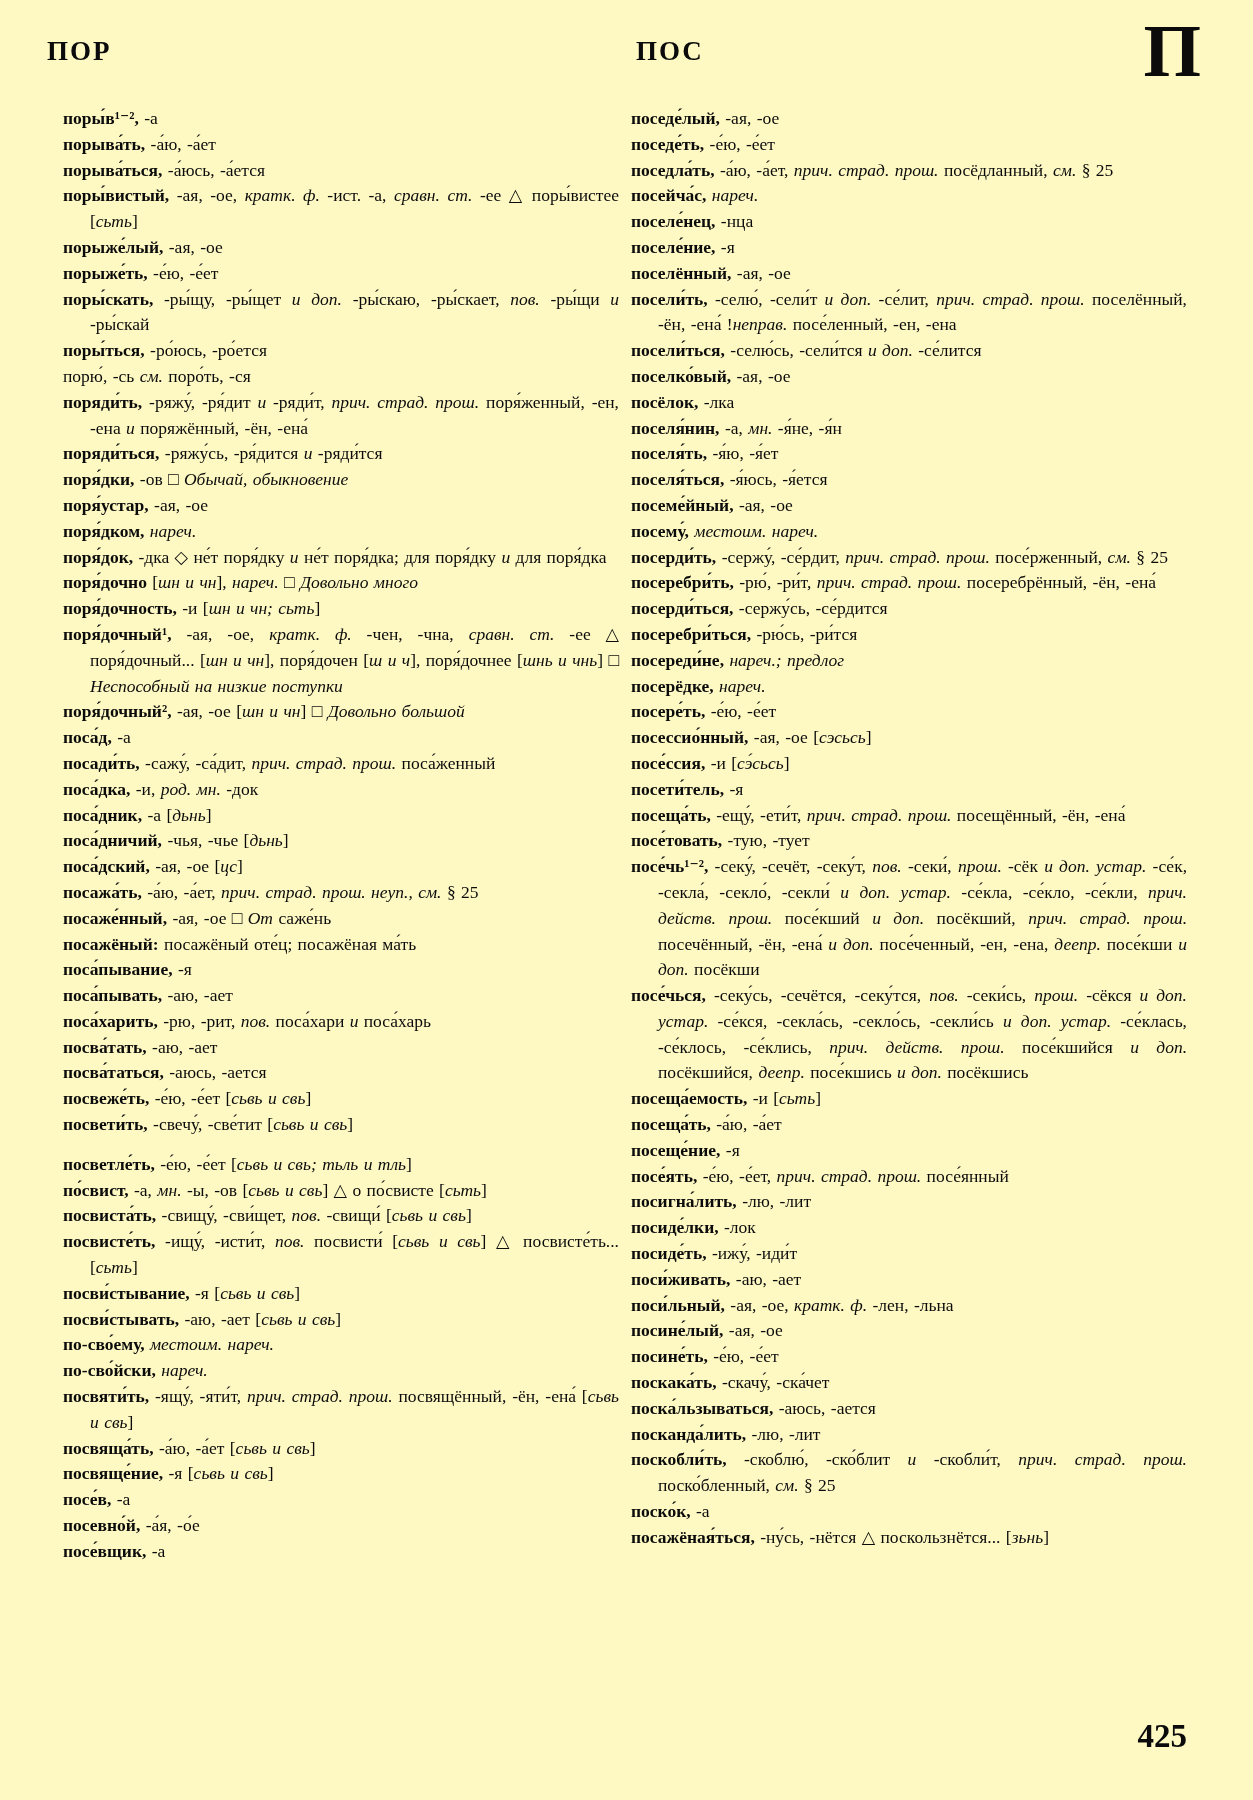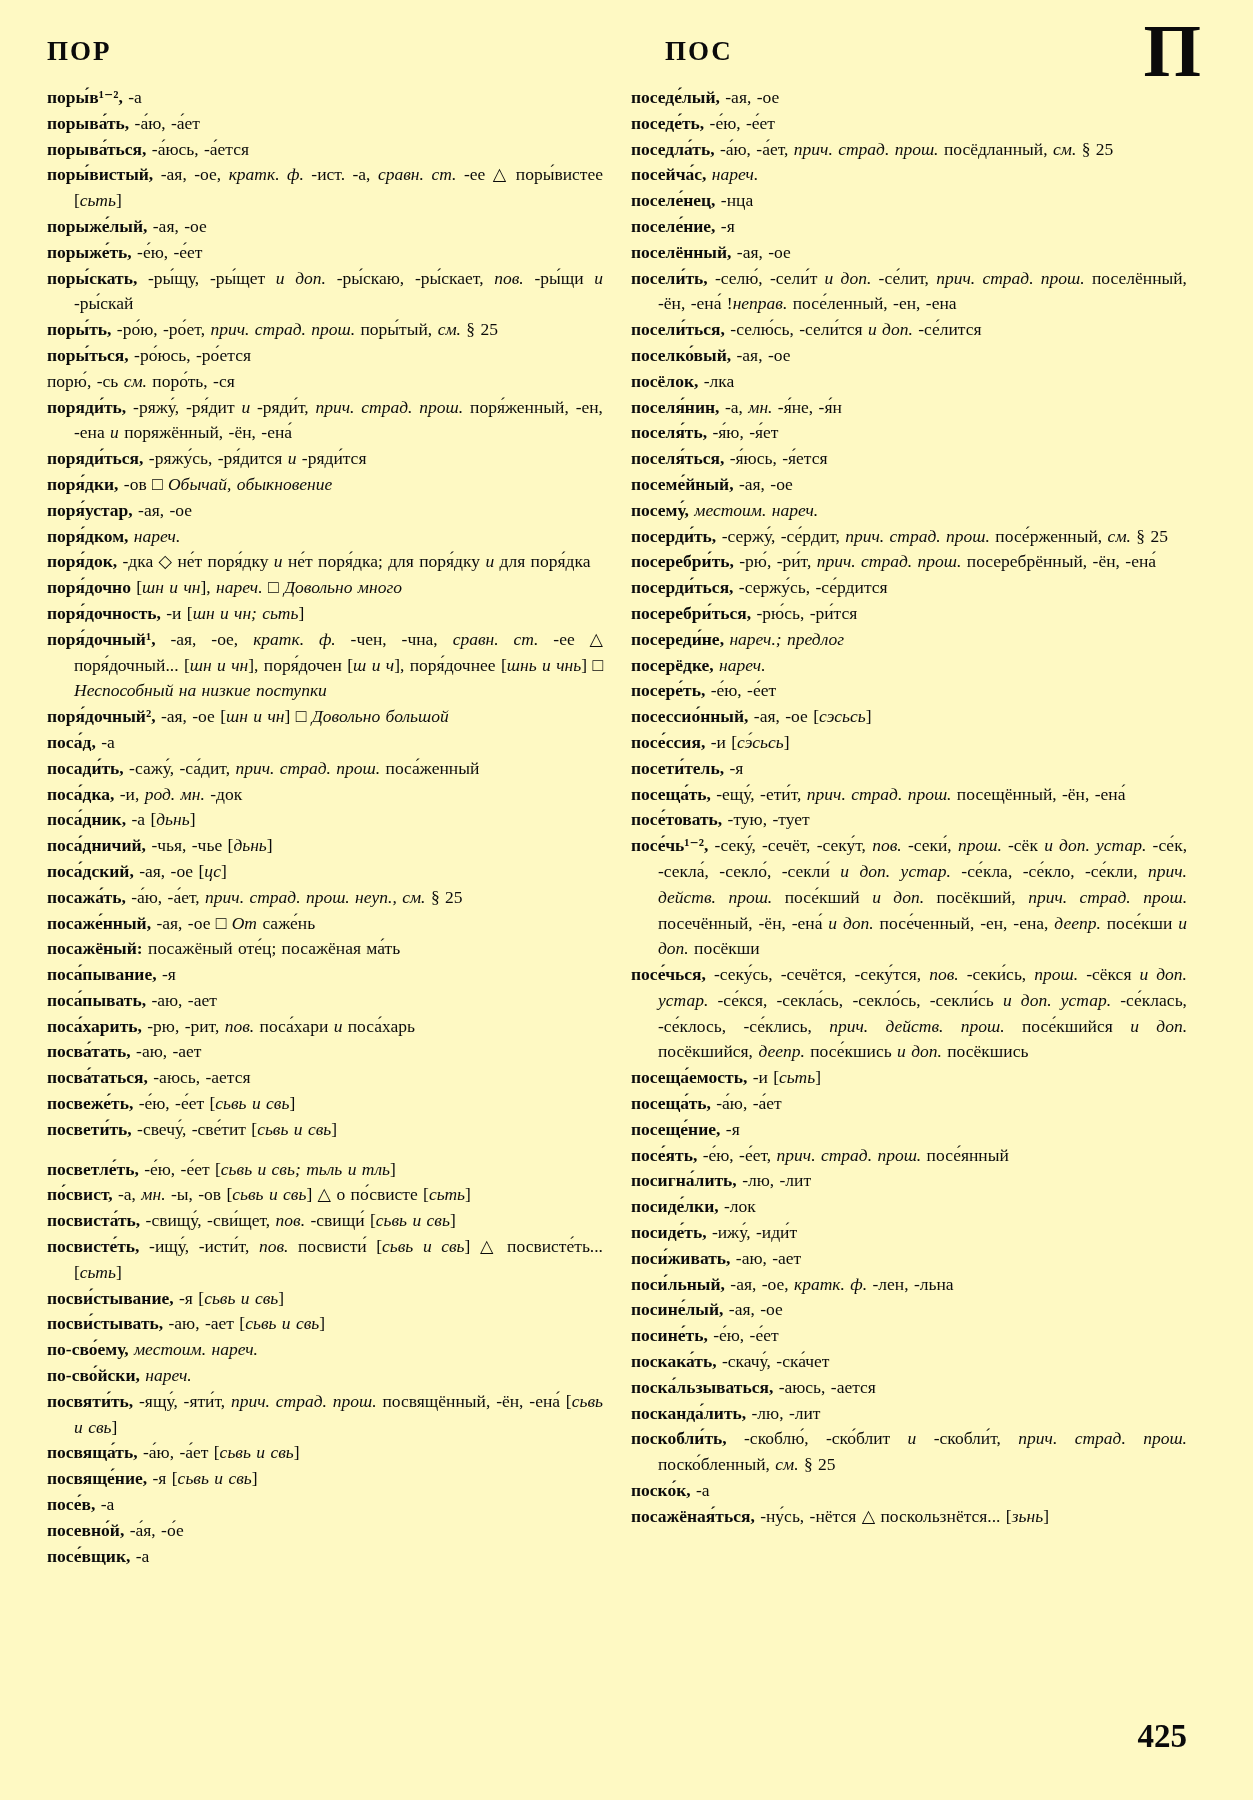--- a/index.html
+++ b/index.html
@@ -14,36 +14,36 @@
     overflow: hidden;
   }
   .running-head {
     position: absolute;
     top: 36px;
     font-weight: bold;
     font-size: 27px;
     letter-spacing: 2px;
   }
   .running-head.left-pos  { left: 47px; }
-  .running-head.right-pos { left: 665px; }
+  .running-head.right-pos { left: 636px; }
   .section-letter {
     position: absolute;
     top: 14px;
     right: 52px;
     font-weight: bold;
     font-size: 74px;
     line-height: 74px;
   }
   .columns {
     position: absolute;
     left: 47px;
-    top: 85px;
+    top: 106px;
     width: 1140px;
     display: flex;
-    gap: 28px;
+    gap: 12px;
     justify-content: flex-end;
   }
   .column { width: 556px; }
   .entry {
     margin: 0;
     font-size: 17.5px;
     line-height: 25.8px;
     text-align: justify;
     padding-left: 27px;
     text-indent: -27px;
@@ -70,21 +70,20 @@
 
   <main class="columns">
     <div class="column" id="col-left">
         <p class="entry"><b>поры́в¹⁻²,</b> -а</p>
         <p class="entry"><b>порыва́ть,</b> -а́ю, -а́ет</p>
         <p class="entry"><b>порыва́ться,</b> -а́юсь, -а́ется</p>
         <p class="entry"><b>поры́вистый,</b> -ая, -ое, <i>кратк. ф.</i> -ист. -а, <i>сравн. ст.</i> -ее △ поры́вистее [<i>сьть</i>]</p>
         <p class="entry"><b>порыже́лый,</b> -ая, -ое</p>
         <p class="entry"><b>порыже́ть,</b> -е́ю, -е́ет</p>
         <p class="entry"><b>поры́скать,</b> -ры́щу, -ры́щет <i>и доп.</i> -ры́скаю, -ры́скает, <i>пов.</i> -ры́щи <i>и</i> -ры́скай</p>
-        <p class="entry"><b>поры́ть,</b> -ро́ю, -ро́ет, <i>прич. страд. прош.</i> поры́тый, <i>см.</i> § 25</p>
         <p class="entry"><b>поры́ться,</b> -ро́юсь, -ро́ется</p>
         <p class="entry">порю́, -сь <i>см.</i> поро́ть, -ся</p>
         <p class="entry"><b>поряди́ть,</b> -ряжу́, -ря́дит <i>и</i> -ряди́т, <i>прич. страд. прош.</i> поря́женный, -ен, -ена <i>и</i> поряжённый, -ён, -ена́</p>
         <p class="entry"><b>поряди́ться,</b> -ряжу́сь, -ря́дится <i>и</i> -ряди́тся</p>
         <p class="entry"><b>поря́дки,</b> -ов □ <i>Обычай, обыкновение</i></p>
         <p class="entry"><b>поря́устар,</b> -ая, -ое</p>
         <p class="entry"><b>поря́дком,</b> <i>нареч.</i></p>
         <p class="entry"><b>поря́док,</b> -дка ◇ не́т поря́дку <i>и</i> не́т поря́дка; для поря́дку <i>и</i> для поря́дка</p>
         <p class="entry"><b>поря́дочно</b> [<i>шн и чн</i>], <i>нареч.</i> □ <i>Довольно много</i></p>
         <p class="entry"><b>поря́дочность,</b> -и [<i>шн и чн; сьть</i>]</p>

